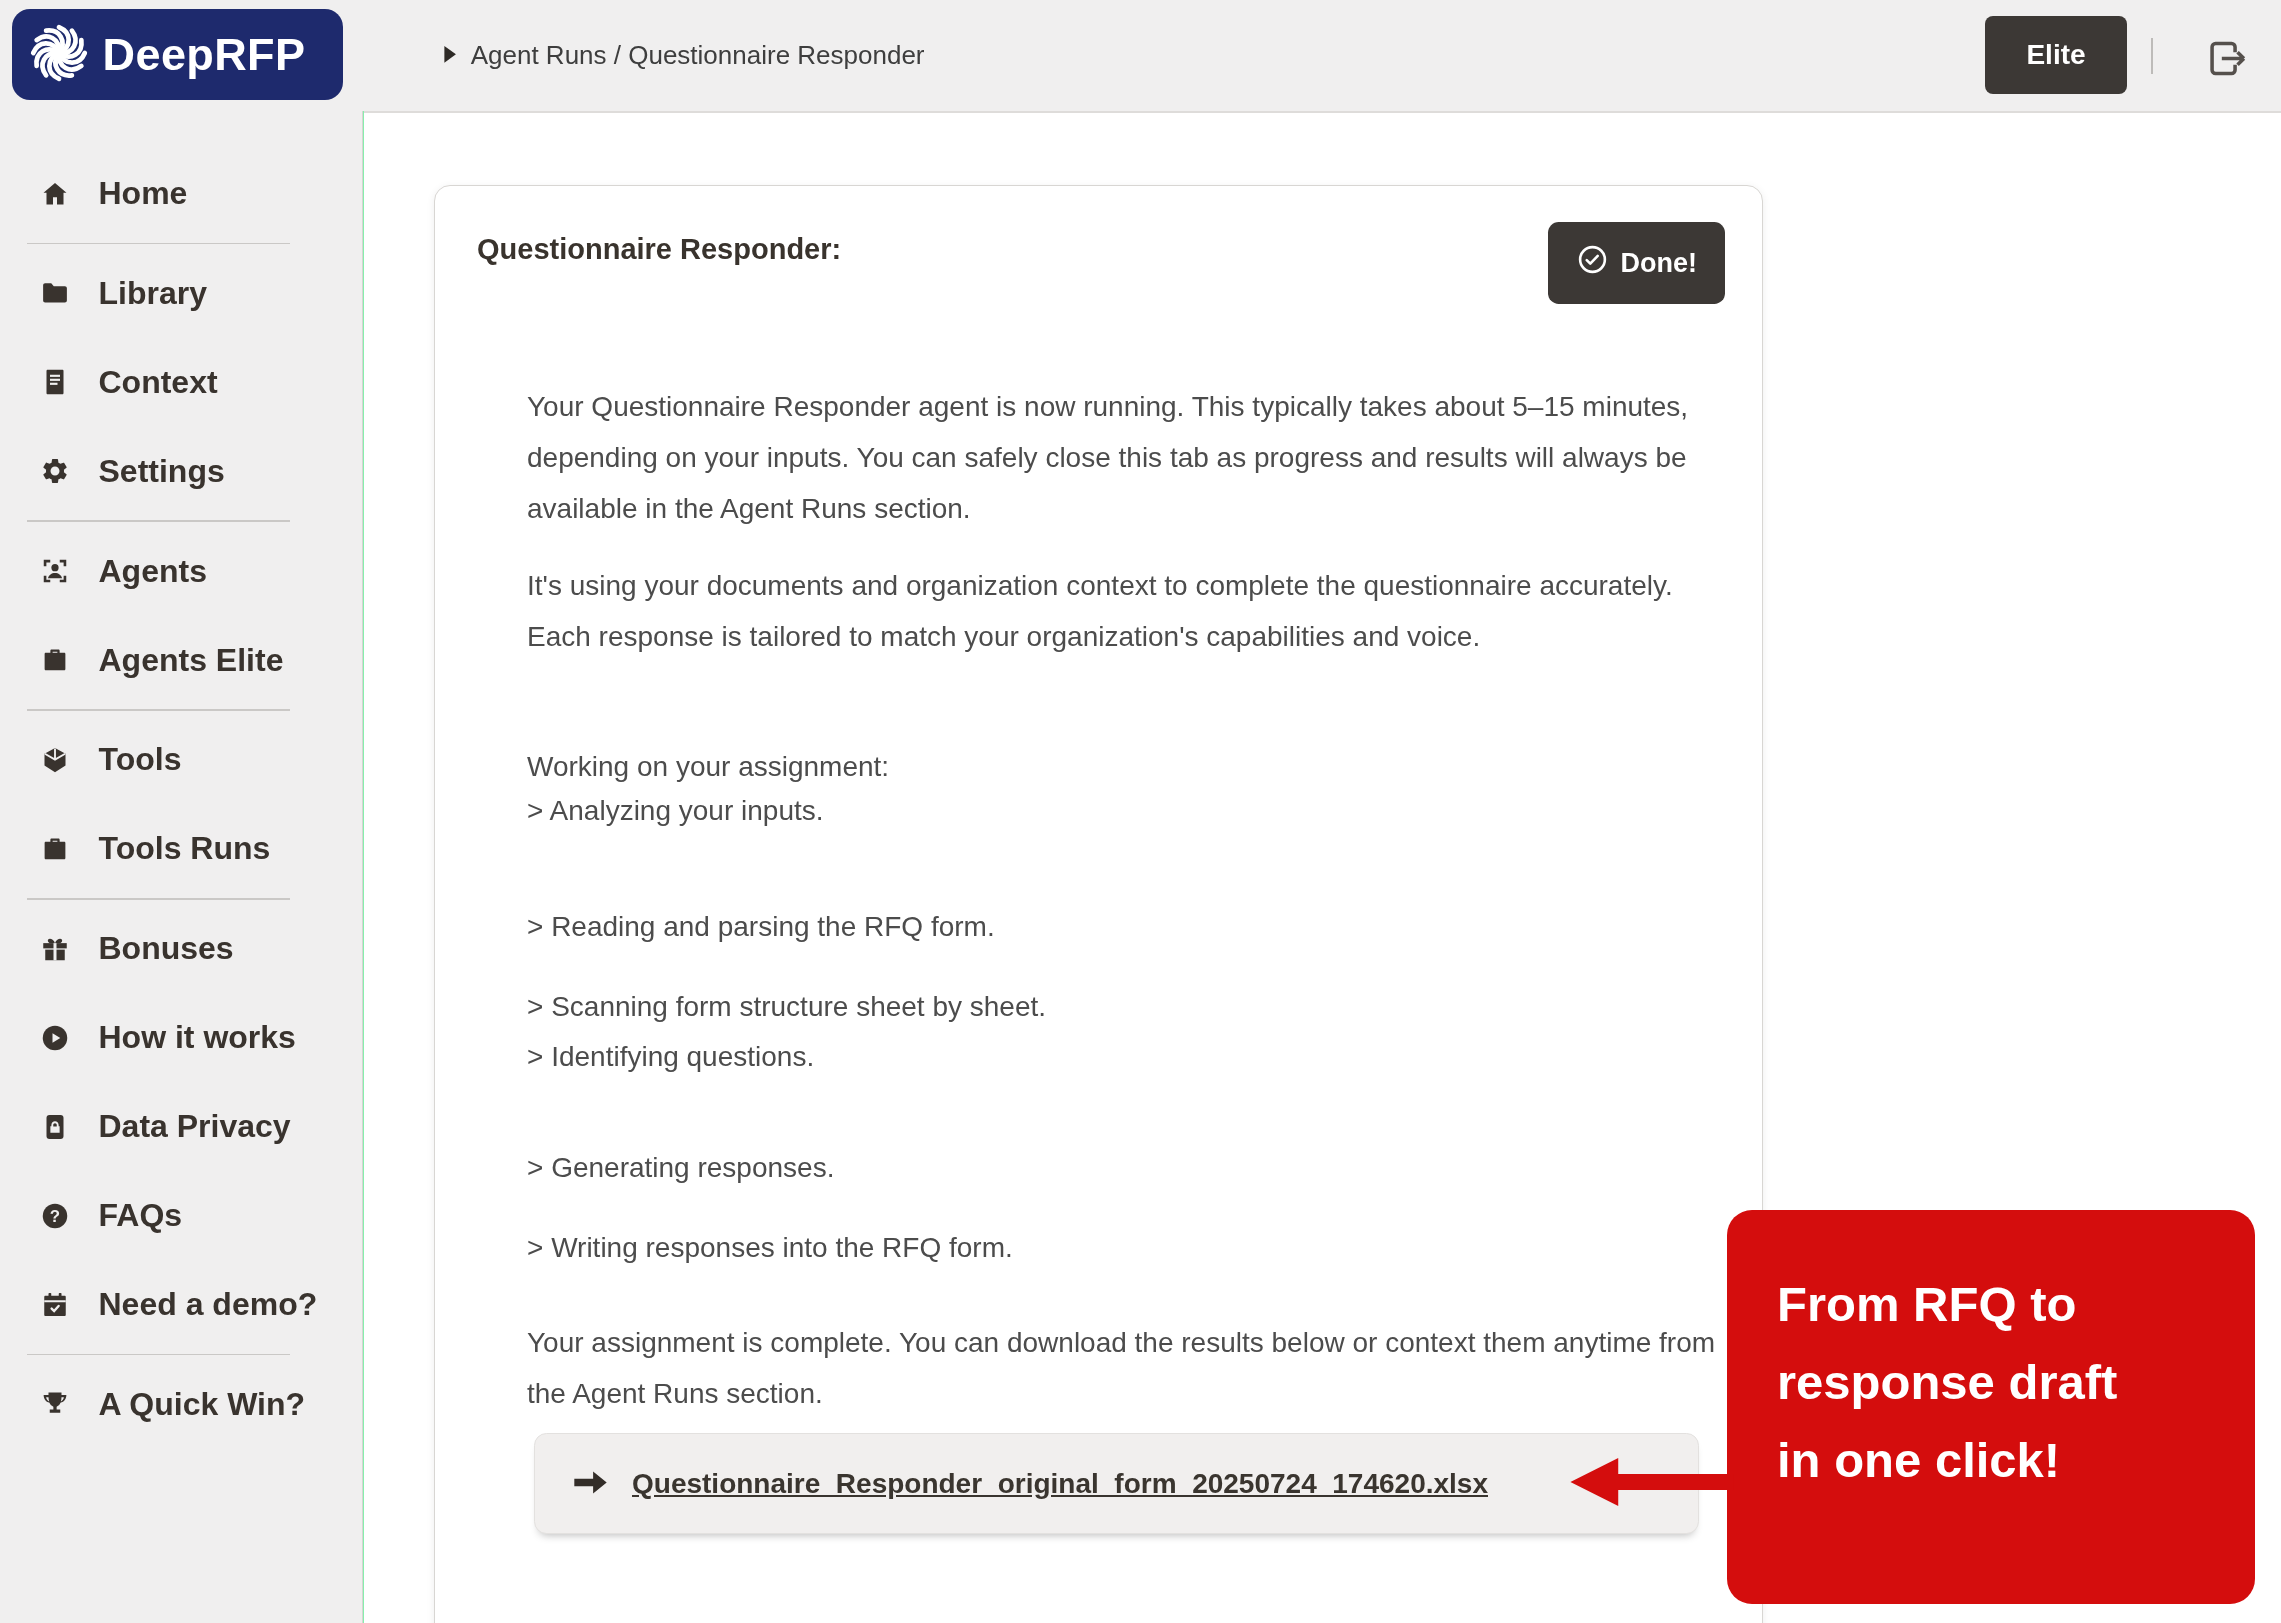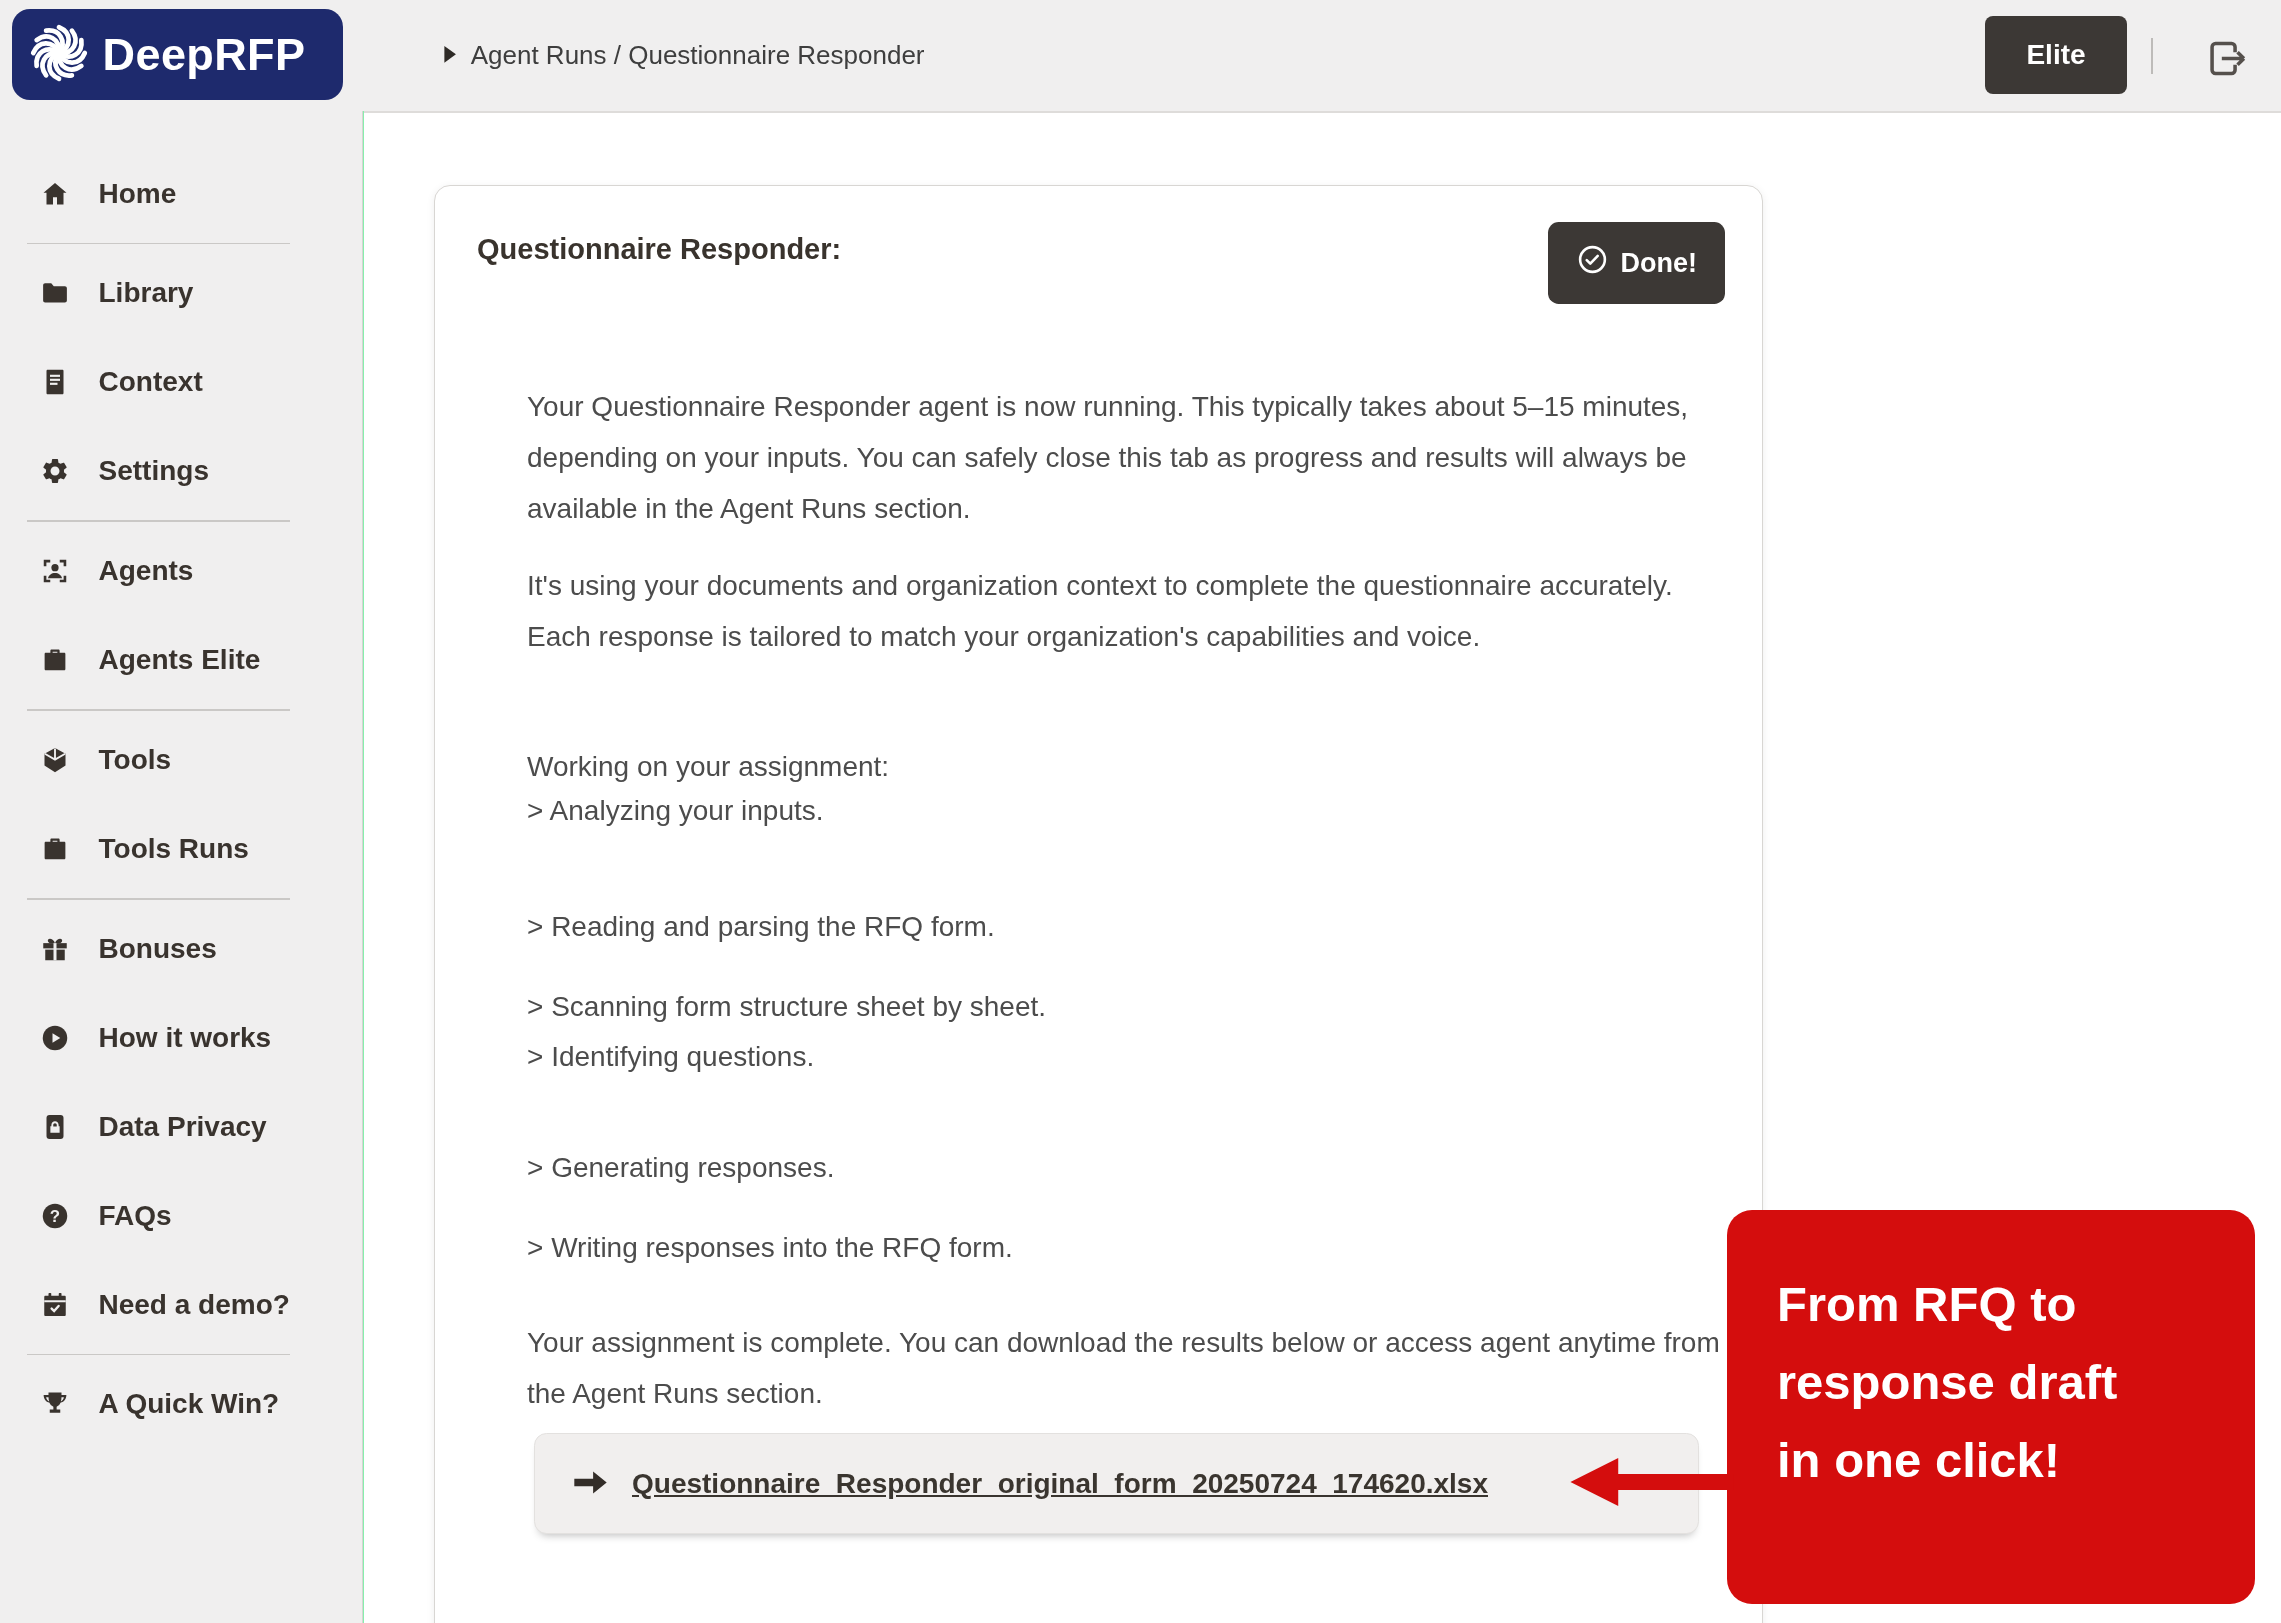--- a/index.html
+++ b/index.html
@@ -19,21 +19,21 @@
               border-radius:8px;display:flex;align-items:center;justify-content:center;
               color:#fff;font-size:28px;font-weight:700;cursor:pointer;}
   .top-divider{position:absolute;left:2151px;top:38px;width:1.8px;height:36px;background:#bdbbb9;}
   .logout-btn{position:absolute;left:2205px;top:37px;width:46px;height:43px;cursor:pointer;}
 
   
   .sidebar{position:absolute;left:0;top:111px;width:363px;height:1512px;background:#f0efef;
            border-right:1.8px solid #d6d4d2;padding-top:38px;}
   .sb-item{display:flex;align-items:center;height:89px;padding-left:40px;gap:28.5px;cursor:pointer;}
   .sb-item svg{width:30px;height:30px;flex:0 0 auto;}
-  .sb-label{font-weight:700;font-size:28px;color:#39332e;}
+  .sb-label{font-weight:700;font-size:32px;color:#39332e;}
   .sb-div{height:1.8px;background:#cac8c6;margin:4.5px 0 4.5px 27px;width:263px;}
 
   
   .main{position:absolute;left:364px;top:113px;width:1917px;height:1510px;background:#fff;}
   .card{position:absolute;left:434px;top:185px;width:1329px;height:1515px;background:#fff;
         border:1.8px solid #d8d6d3;border-radius:16px;box-shadow:0 2.7px 9px rgba(0,0,0,.07);}
   .card-title{position:absolute;left:42px;top:47px;font-size:29px;font-weight:700;color:#39332d;}
   .status-badge{position:absolute;left:1113px;top:36px;width:177px;height:82px;background:#3c3835;
                 border-radius:10.7px;display:flex;align-items:center;justify-content:center;gap:11.6px;
                 color:#fff;font-size:27px;font-weight:700;}
@@ -243,21 +243,21 @@
       <p class="card-text" style="top:346px;">It's using your documents and organization context to complete the questionnaire accurately. Each response is tailored to match your organization's capabilities and voice.</p>
       <p class="card-text" style="top:527px;">Working on your assignment:</p>
 
       <p class="card-text" style="top:571px;">&gt; Analyzing your inputs.</p>
       <p class="card-text" style="top:687px;">&gt; Reading and parsing the RFQ form.</p>
       <p class="card-text" style="top:767px;">&gt; Scanning form structure sheet by sheet.</p>
       <p class="card-text" style="top:817px;">&gt; Identifying questions.</p>
       <p class="card-text" style="top:928px;">&gt; Generating responses.</p>
       <p class="card-text" style="top:1008px;">&gt; Writing responses into the RFQ form.</p>
 
-      <p class="card-text" style="top:1103px;">Your assignment is complete. You can download the results below or access agent anytime from the Agent Runs section.</p>
+      <p class="card-text" style="top:1103px;">Your assignment is complete. You can download the results below or context them anytime from the Agent Runs section.</p>
 
       <div class="dl-box">
         <span>
           <svg width="37" height="31" viewBox="0 0 24 20">
               <path d="M1.5 7.6h12.2V2.8L22.5 10l-8.8 7.2v-4.8H1.5z" fill="#332d28"></path>
             </svg>
         </span>
         <span class="dl-link">Questionnaire_Responder_original_form_20250724_174620.xlsx</span>
       </div>
     </div>

